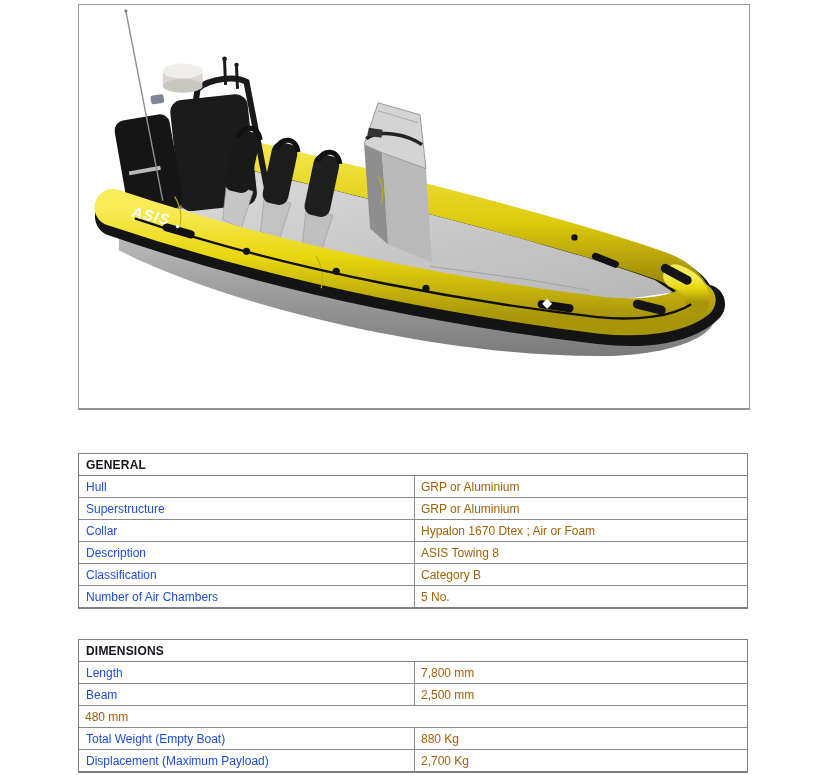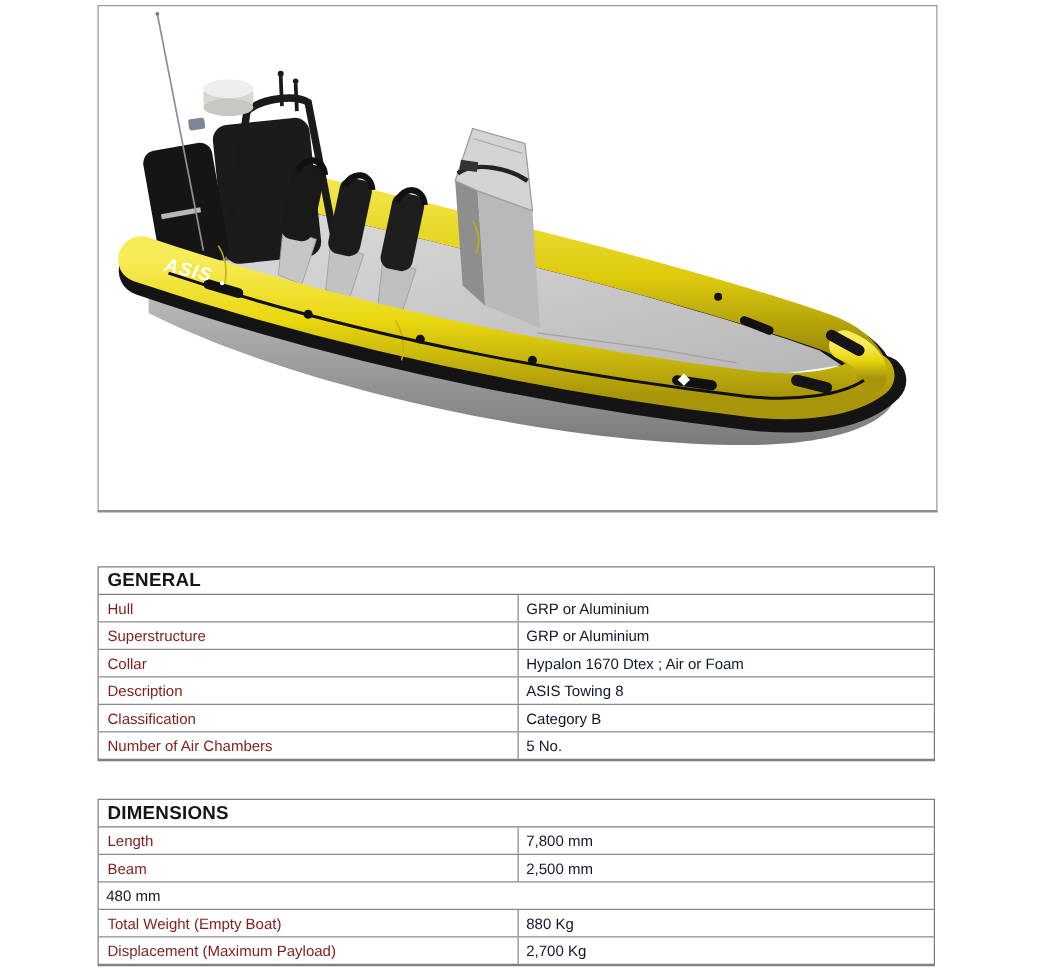--- a/index.html
+++ b/index.html
@@ -21,30 +21,30 @@
     position:absolute;left:78px;width:670px;
     border:1px solid #7f7f7f;border-bottom-width:2px;
     box-sizing:border-box;background:#ffffff;
     font-size:12px;line-height:1;
   }
   .spec-table.general{top:453px;}
   .spec-table.dimensions{top:639px;}
   .t-title-row{
     height:21px;display:flex;align-items:center;
     padding-left:7px;border-bottom:1px solid #7f7f7f;
-    font-weight:bold;font-size:15px;color:#15151c;
+    font-weight:bold;font-size:12px;color:#15151c;
     letter-spacing:.2px;
   }
   .t-row{display:flex;height:21px;border-bottom:1px solid #8a8a8a;}
   .t-row:last-child{border-bottom:none;}
   .t-label{
     width:336px;box-sizing:border-box;border-right:1px solid #8a8a8a;
-    padding-left:7px;display:flex;align-items:center;color:#7f1d1d;
-  }
-  .t-value{flex:1;padding-left:6px;display:flex;align-items:center;color:#0f172a;}
+    padding-left:7px;display:flex;align-items:center;color:#1d4ed8;
+  }
+  .t-value{flex:1;padding-left:6px;display:flex;align-items:center;color:#a16207;}
 </style>
 </head>
 <body>
 
 <figure class="image-frame">
   <svg viewBox="0 0 672 404" aria-hidden="true">
     <defs>
       <linearGradient id="tubeY" x1="0" y1="0" x2="0" y2="1">
         <stop offset="0" stop-color="#f7eb58"></stop>
         <stop offset="0.45" stop-color="#e9d70f"></stop>

